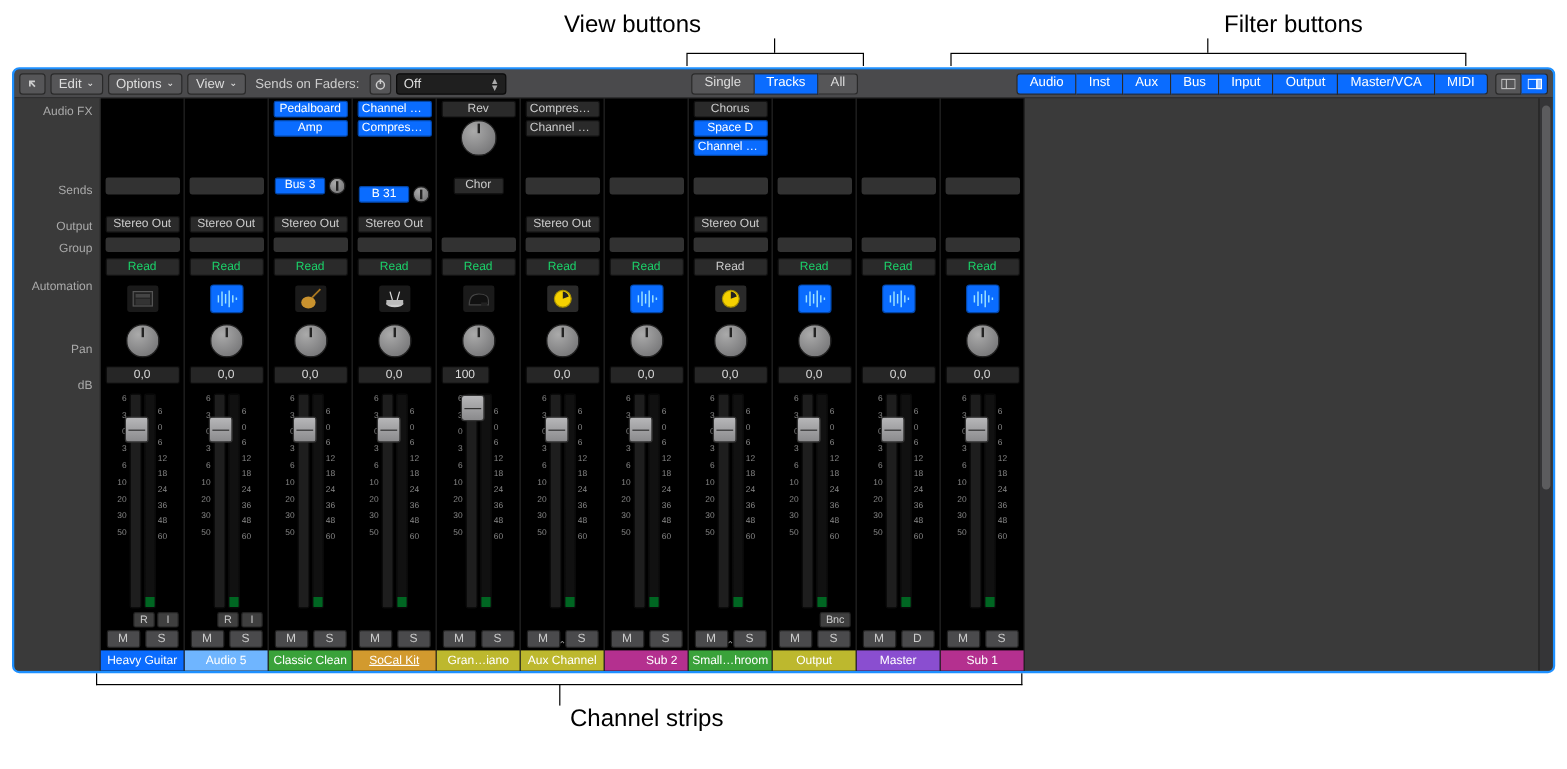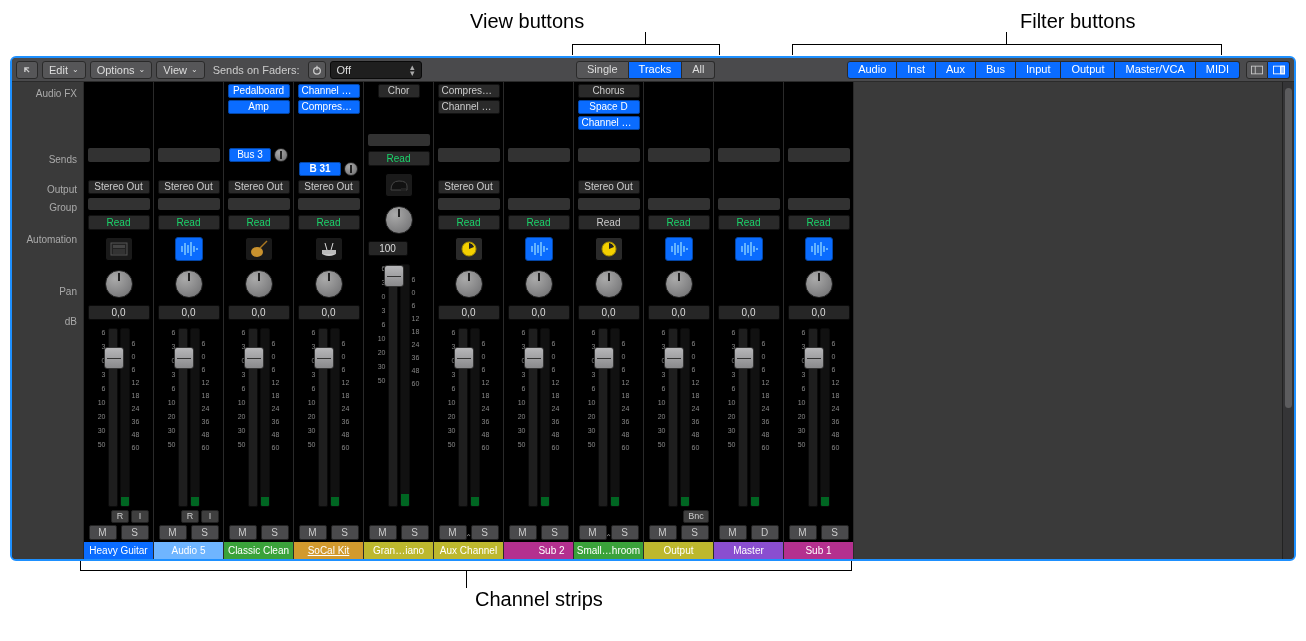--- a/index.html
+++ b/index.html
@@ -408,21 +408,21 @@
             <div class="ms-btn">M</div>
             <div class="ms-btn">S</div>
           </div>
           <div class="name-plate" style="background: rgb(58, 162, 58);">Classic Clean</div>
         </div>
         <div class="strip">
           <div class="zone col" style="height: 64px; align-items: center; justify-content: flex-start;">
             <div class="slot-btn blue">Channel EQ</div>
             <div class="slot-btn blue">Compressor</div>
           </div>
-          <div class="zone col" style="height: 32px; justify-content: flex-end; font-weight: bold;">
+          <div class="zone col" style="height: 32px; justify-content: center;">
             <div style="display: flex; align-items: center; gap: 3px;">
               <div class="slot-btn blue" style="width: 42px;">B 31</div>
               <div class="knob" style="width: 14px; height: 14px;"></div>
             </div>
           </div>
           <div class="zone" style="height: 18px;">
             <div class="slot-btn">Stereo Out</div>
           </div>
           <div class="zone" style="height: 16px;">
             <div class="blank-slot" style="height: 12px;"></div>
@@ -476,20 +476,24 @@
             </div>
           </div>
           <div class="rec-row"></div>
           <div class="ms-row">
             <div class="ms-btn">M</div>
             <div class="ms-btn">S</div>
           </div>
           <div class="name-plate" style="background: rgb(210, 154, 46); text-decoration: underline;">SoCal Kit</div>
         </div>
         <div class="strip">
+          <div class="zone col" style="height: 64px; align-items: center; justify-content: flex-start;">
+            <div class="slot-btn">Rev</div>
+            <div class="knob big"></div>
+          </div>
           <div class="zone col" style="height: 32px; justify-content: flex-start;">
             <div style="display: flex; align-items: center; gap: 3px;">
               <div class="slot-btn" style="width: 42px;">Chor</div>
             </div>
           </div>
           <div class="zone" style="height: 18px;"></div>
           <div class="zone" style="height: 16px;">
             <div class="blank-slot" style="height: 12px;"></div>
           </div>
           <div class="zone" style="height: 20px;">

